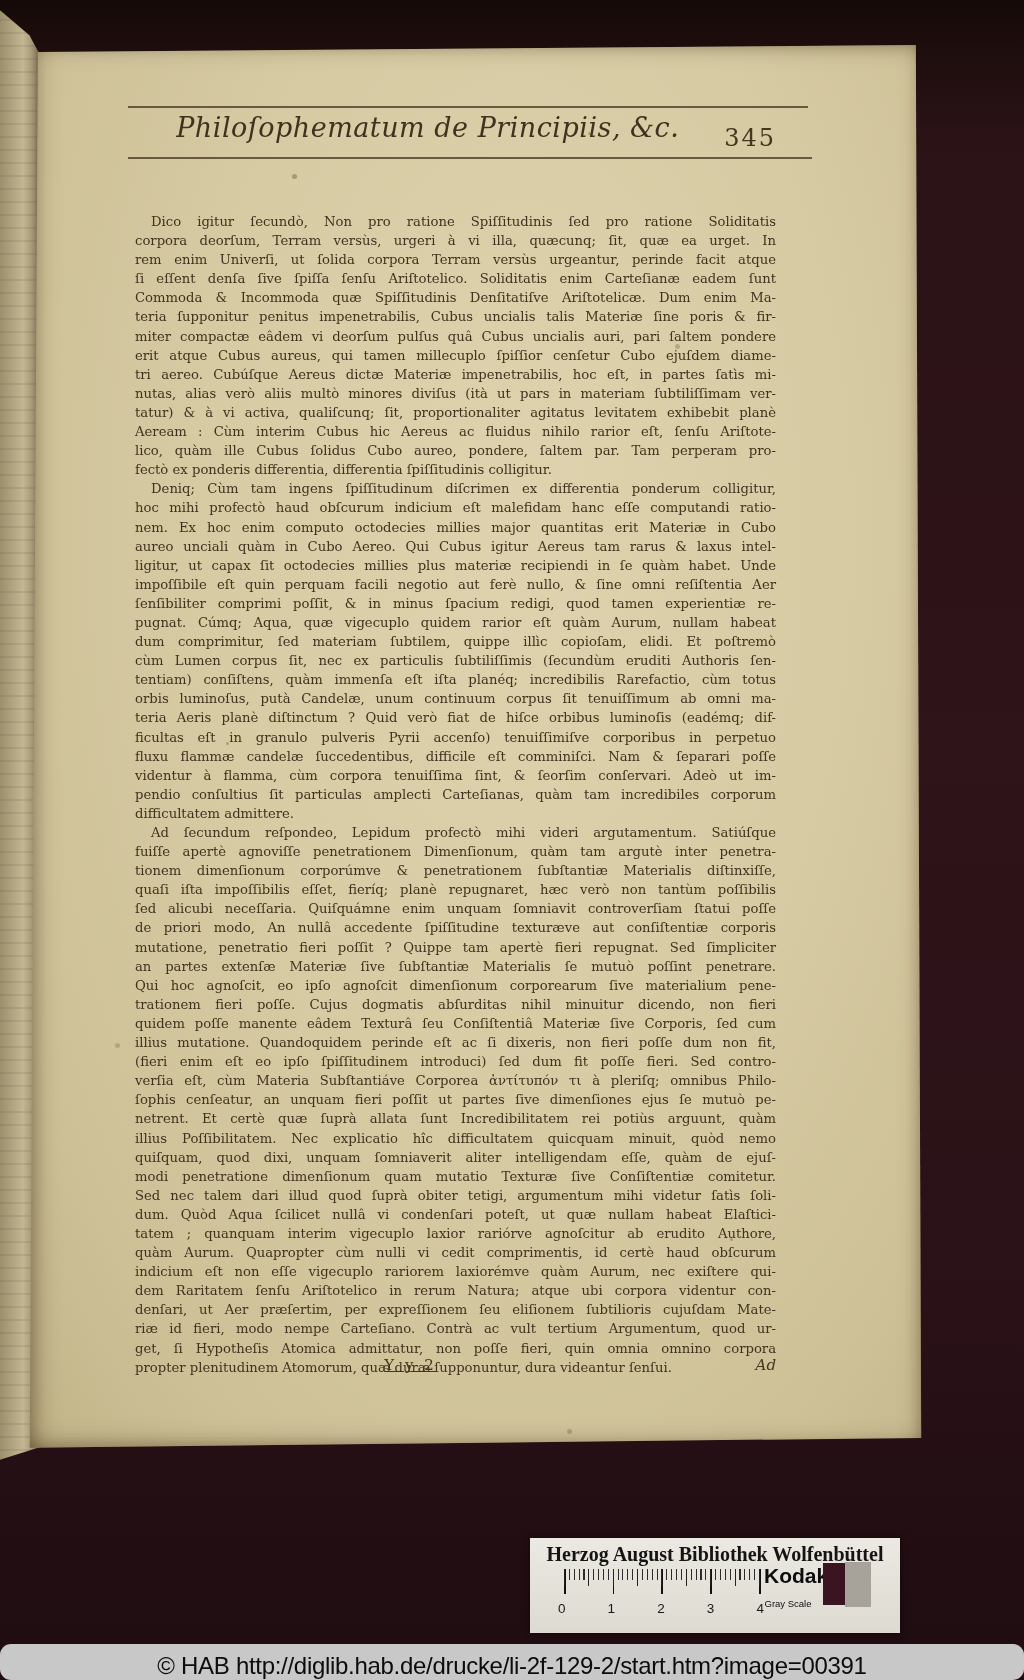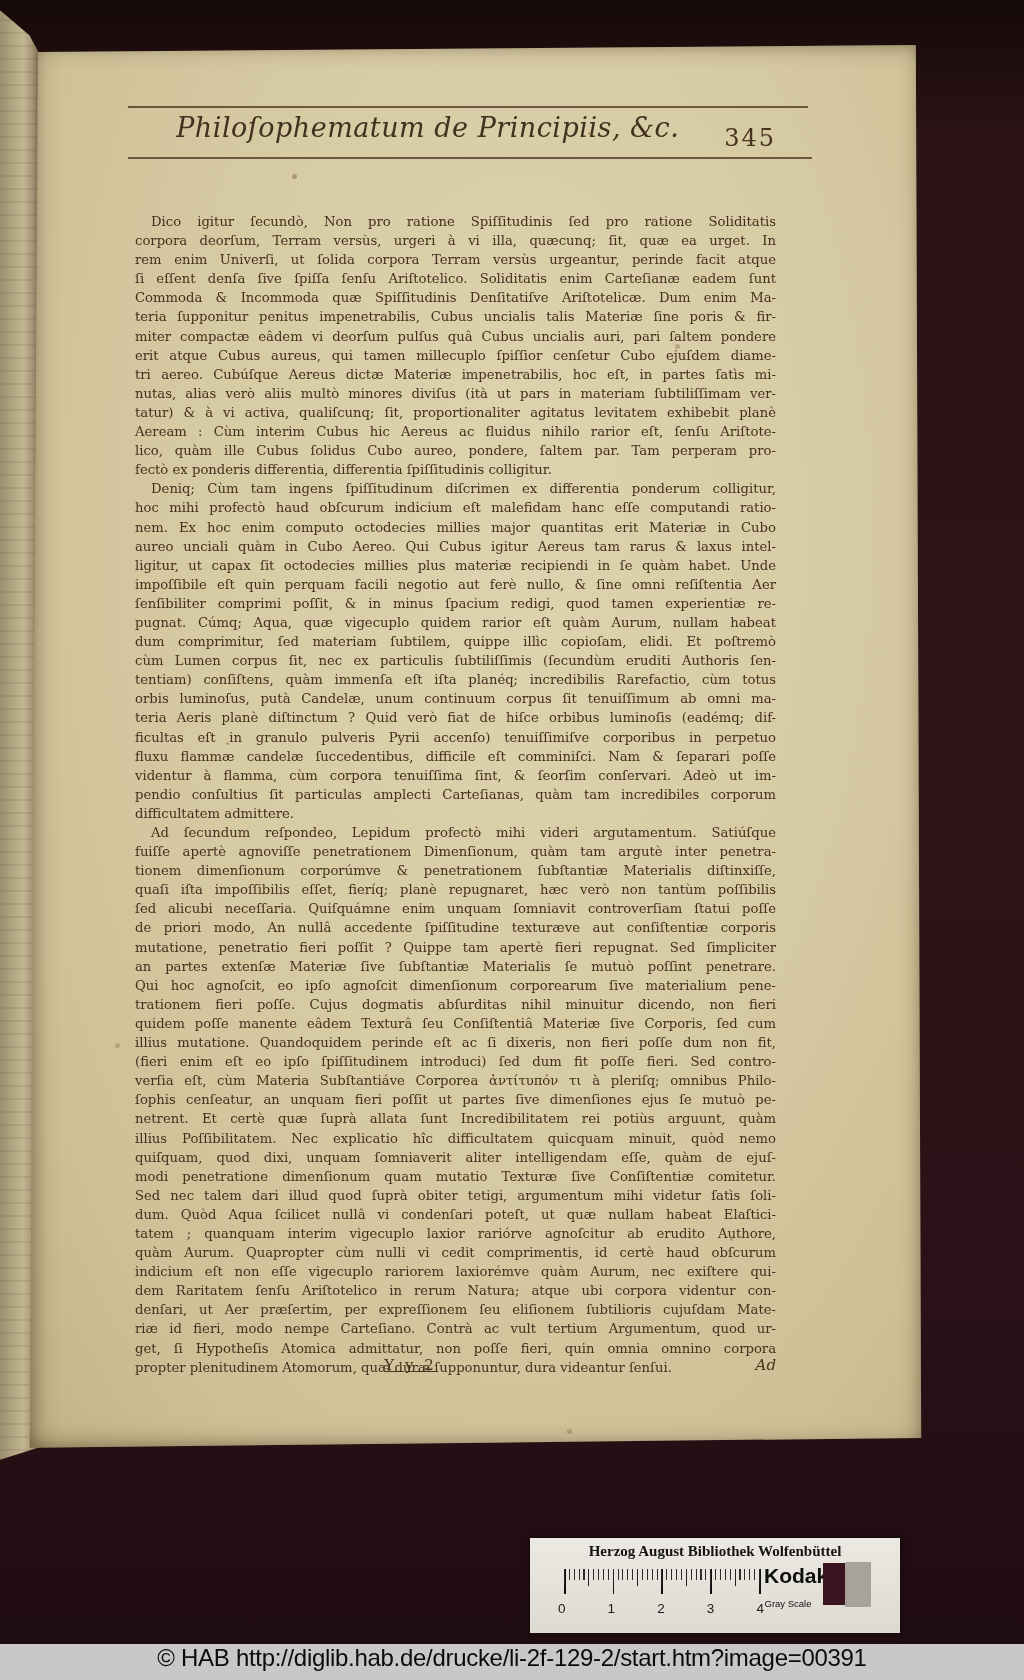--- a/index.html
+++ b/index.html
@@ -62,21 +62,21 @@
   .sig{justify-self:center;letter-spacing:3px;margin-left:-90px;text-decoration:underline;}
   .catch{justify-self:end;font-style:italic;}
   
   .kodak-label{
     position:absolute;left:530px;top:1538px;width:370px;height:95px;
     background:linear-gradient(180deg,#ece9e2,#dddad2);
     box-shadow:0 0 6px rgba(0,0,0,.6);
   }
   .lib-name{
     position:absolute;top:5px;left:0;width:100%;text-align:center;
-    font-family:"Liberation Serif",serif;font-weight:bold;font-size:15px;color:#141414;
+    font-family:"Liberation Serif",serif;font-weight:bold;font-size:20px;color:#141414;
   }
   .ruler{position:absolute;left:34px;top:31px;width:196px;height:26px;}
   .ruler::before{ 
     content:"";position:absolute;left:0;top:0;width:197px;height:11px;
     background:repeating-linear-gradient(90deg,#2c2c2c 0 1px,rgba(0,0,0,0) 1px 4.875px);
   }
   .ruler::after{ 
     content:"";position:absolute;left:0;top:0;width:197px;height:17px;
     background:repeating-linear-gradient(90deg,#222 0 1px,rgba(0,0,0,0) 1px 24.375px);
   }
@@ -90,21 +90,21 @@
   }
   .kodak{position:absolute;left:222px;top:27px;width:72px;text-align:center;color:#0d0d0d;}
   .kodak-word{font-family:"Liberation Sans",sans-serif;font-weight:bold;font-size:21px;line-height:21px;margin-left:12px;}
   .kodak-sub{font-family:"Liberation Sans",sans-serif;font-size:9.5px;margin-top:12px;}
   .patch{position:absolute;}
   .patch-dark{left:293px;top:25px;width:22px;height:42px;background:#3a1420;}
   .patch-gray{left:315px;top:24px;width:26px;height:45px;background:#a7a39b;}
   
   .footer-strip{
     position:absolute;left:0;top:1644px;width:1024px;height:36px;background:#c8c8c8;
-    display:flex;align-items:flex-start;justify-content:center;
+    display:flex;align-items:flex-end;justify-content:center;border-radius:11px;
   }
   .footer-strip span{
     font-family:"Liberation Sans",sans-serif;font-size:24px;color:#0c0c0c;letter-spacing:-.3px;
   }
 </style>
 </head>
 <body>
 
 <div class="scene">
 

